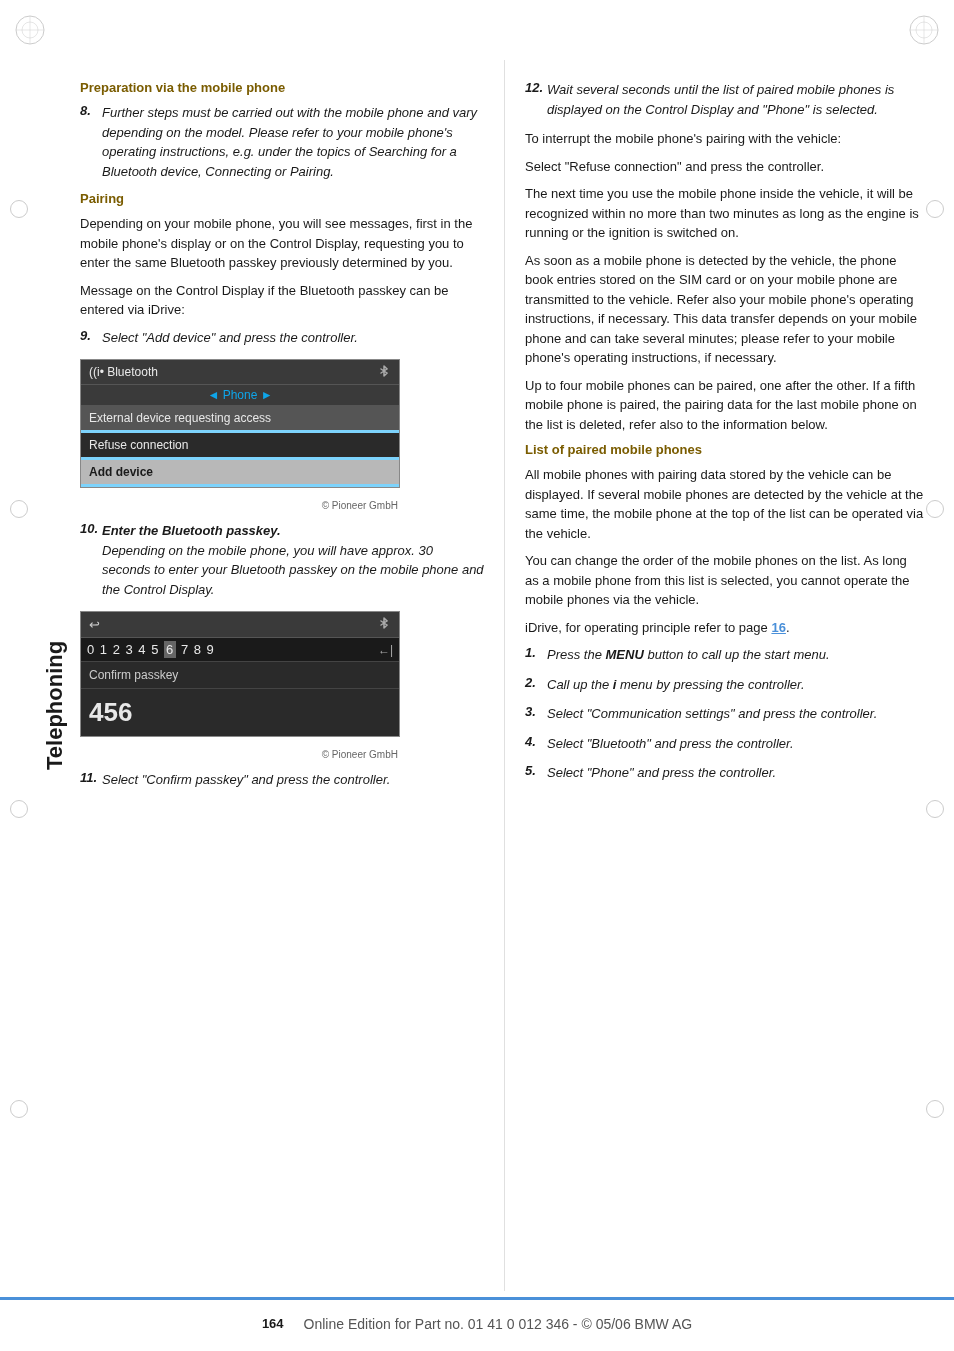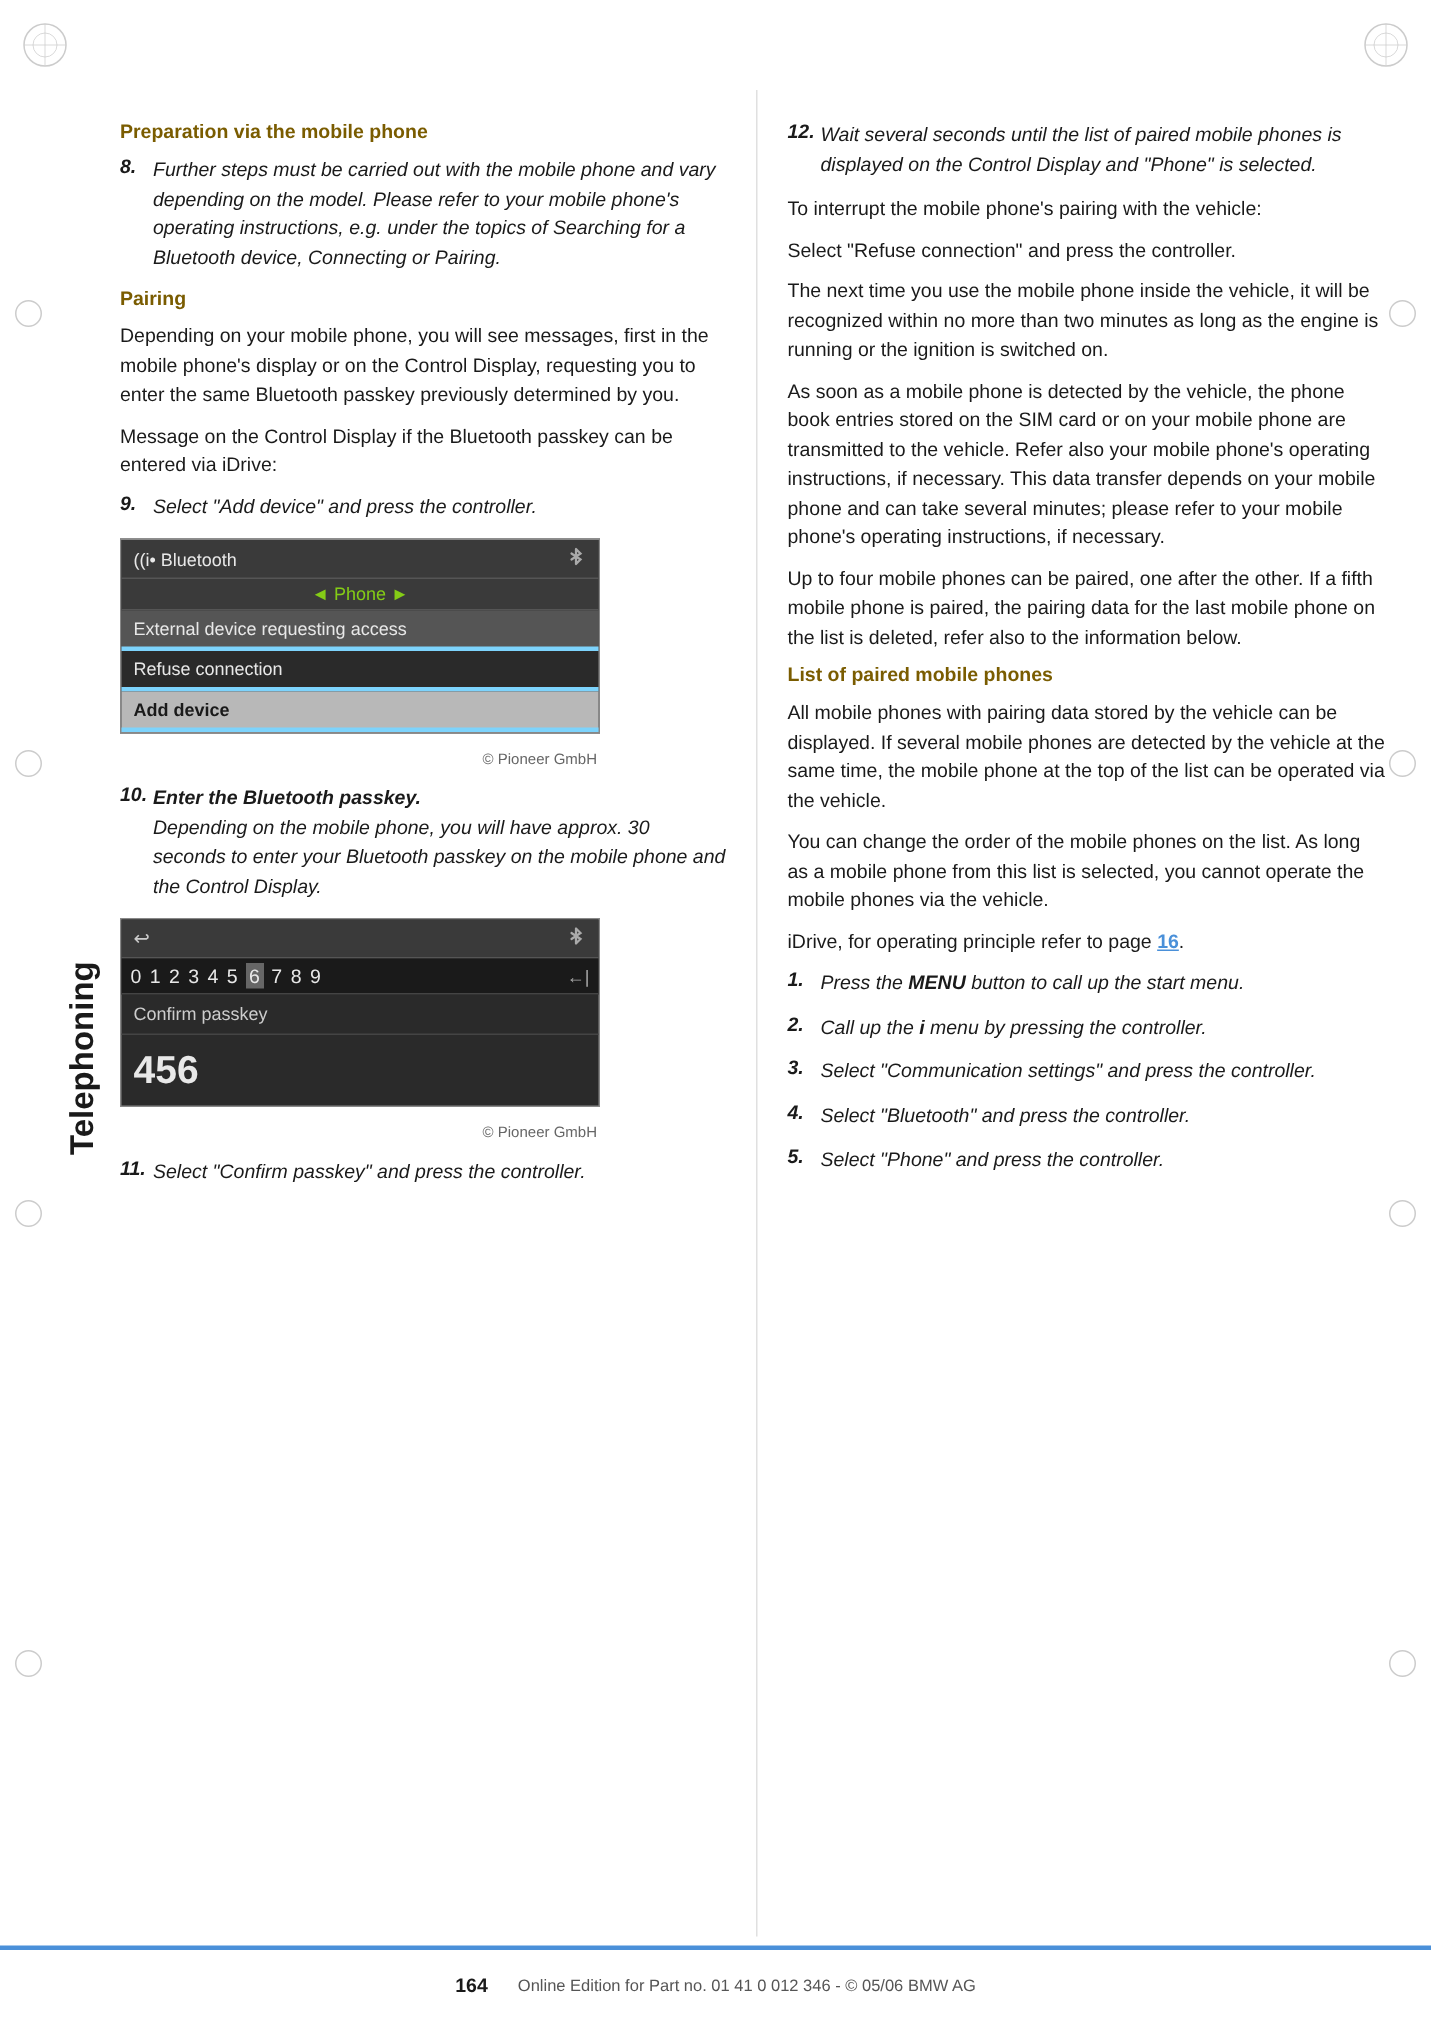--- a/index.html
+++ b/index.html
@@ -114,21 +114,21 @@
     }
     .screen-header-title {
       font-size: 12px;
       color: #e8e8e8;
     }
     .screen-nav {
       background: #3a3a3a;
       text-align: center;
       padding: 3px 8px;
       font-size: 12px;
-      color: #84cc16;
+      color: #0ea5e9;
       border-bottom: 1px solid #555;
     }
     .screen-item {
       padding: 5px 8px;
       font-size: 12px;
       color: #e8e8e8;
       border-bottom: 3px solid #7dd3fc;
     }
     .screen-item.highlighted {
       background: #555;
@@ -208,21 +208,21 @@
       justify-content: center;
       border-top: 3px solid #4a90d9;
       background: #fff;
     }
     .page-number {
       font-size: 13px;
       font-weight: bold;
       margin-right: 20px;
     }
     .footer-text {
-      font-size: 11px;
+      font-size: 14px;
       color: #555;
     }
 
     
     .left-margin-circle {
       position: absolute;
       left: 10px;
       width: 18px;
       height: 18px;
       border-radius: 50%;

